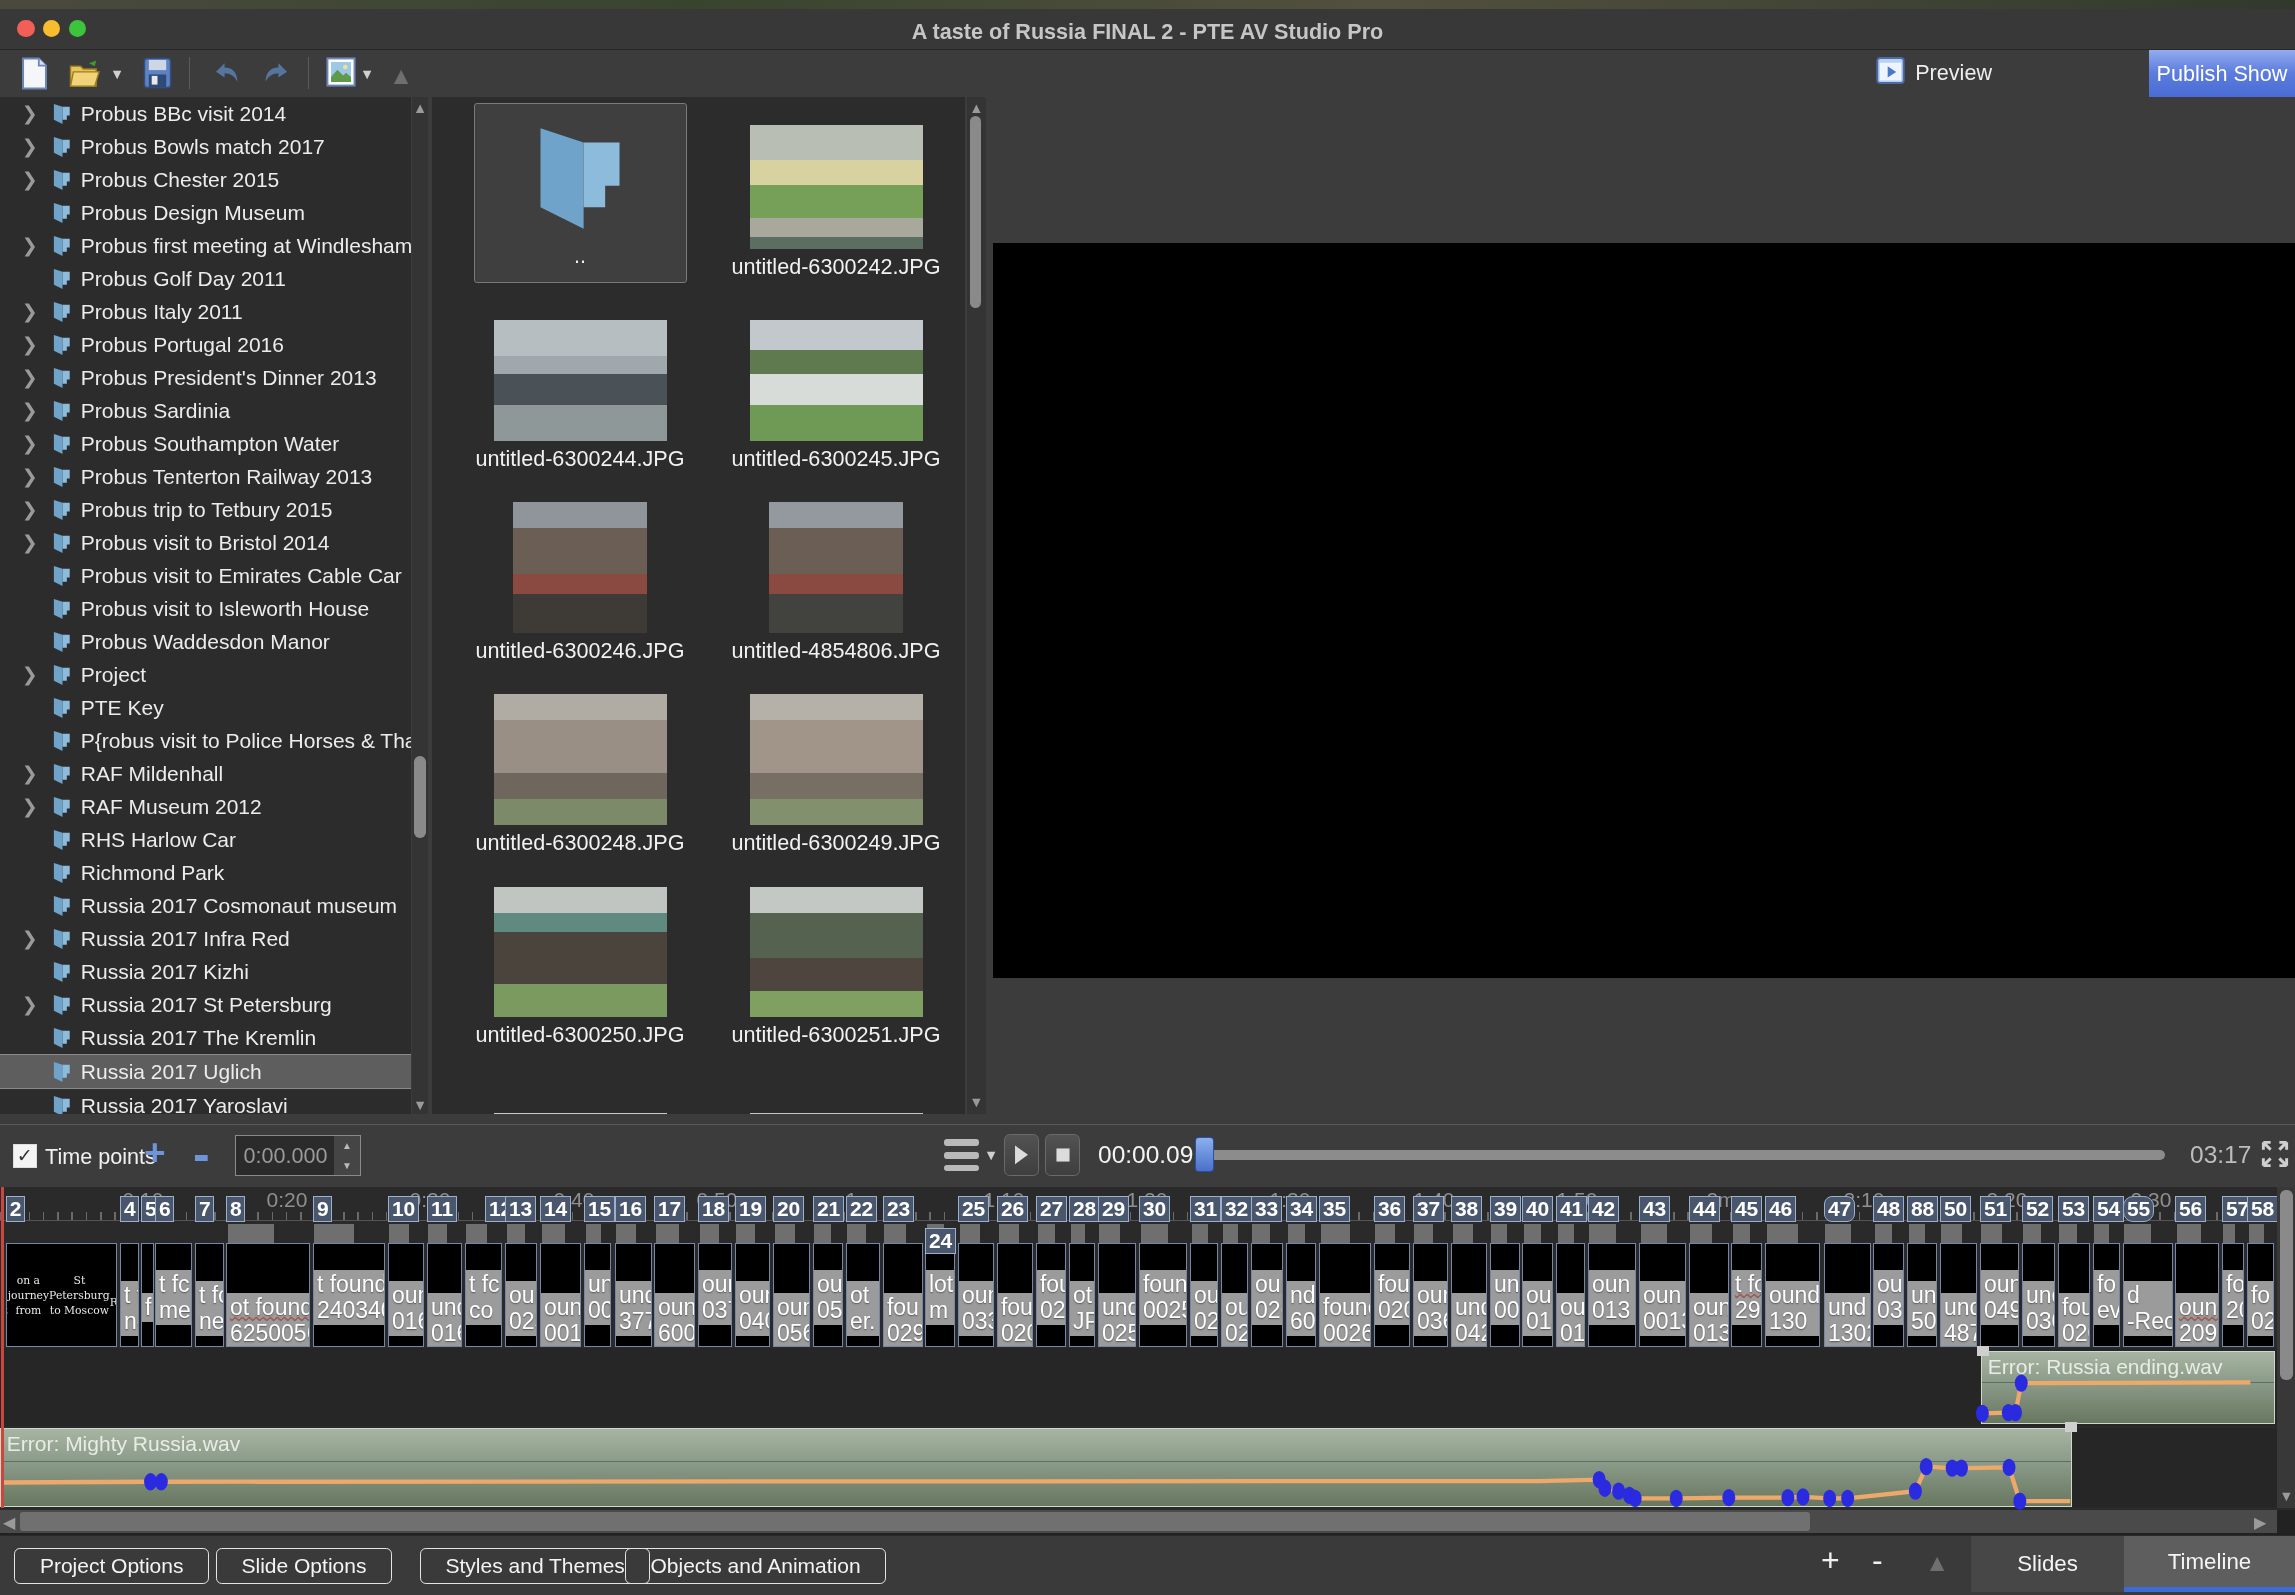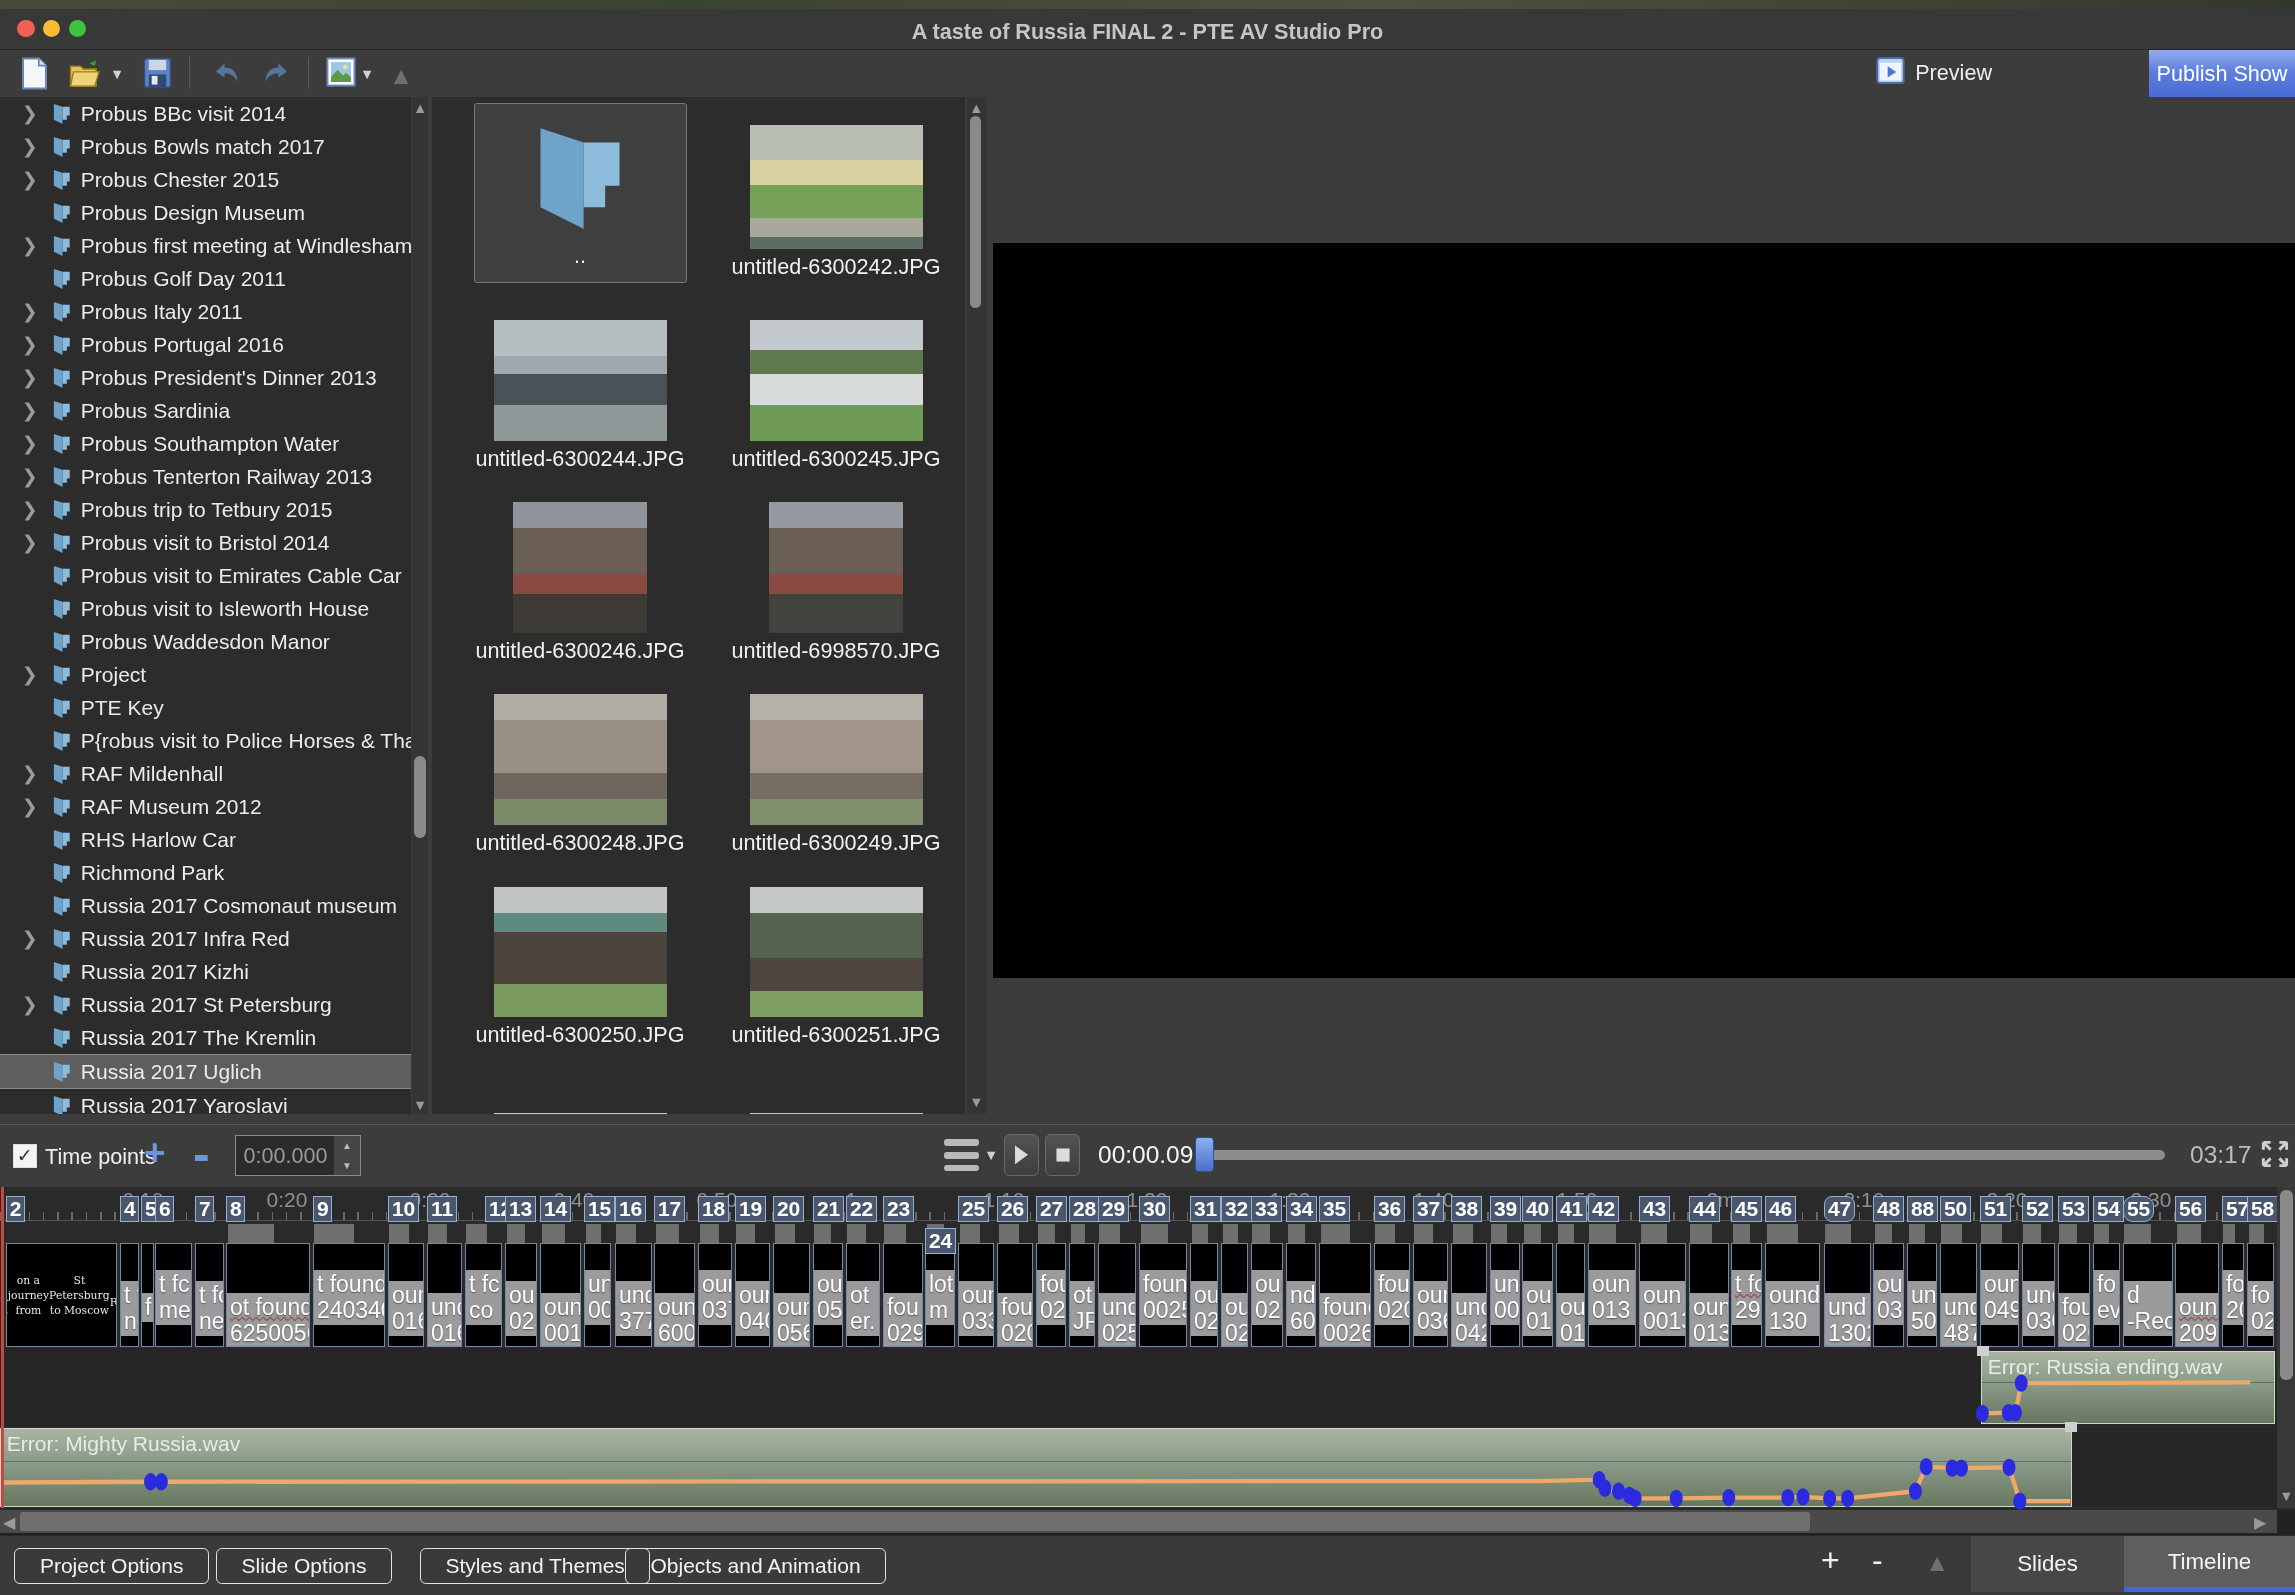--- a/index.html
+++ b/index.html
@@ -490,21 +490,21 @@
       <div class="cell">
         <div class="timg" style="width: 173px; height: 121px; background: linear-gradient(rgb(194, 200, 204) 0%, rgb(194, 200, 204) 25%, rgb(94, 122, 78) 25%, rgb(94, 122, 78) 45%, rgb(216, 220, 216) 45%, rgb(216, 220, 216) 70%, rgb(111, 154, 85) 70%, rgb(111, 154, 85) 100%);"></div>
         <div class="tlabel">untitled-6300245.JPG</div>
       </div>
       <div class="cell">
         <div class="timg" style="width: 134px; height: 131px; background: linear-gradient(rgb(143, 149, 155) 0%, rgb(143, 149, 155) 20%, rgb(107, 95, 85) 20%, rgb(107, 95, 85) 55%, rgb(138, 74, 66) 55%, rgb(138, 74, 66) 70%, rgb(62, 58, 54) 70%, rgb(62, 58, 54) 100%);"></div>
         <div class="tlabel">untitled-6300246.JPG</div>
       </div>
       <div class="cell">
         <div class="timg" style="width: 134px; height: 131px; background: linear-gradient(rgb(147, 153, 159) 0%, rgb(147, 153, 159) 20%, rgb(107, 95, 85) 20%, rgb(107, 95, 85) 55%, rgb(138, 74, 66) 55%, rgb(138, 74, 66) 70%, rgb(66, 66, 62) 70%, rgb(66, 66, 62) 100%);"></div>
-        <div class="tlabel">untitled-6998570.JPG</div>
+        <div class="tlabel">untitled-4854806.JPG</div>
       </div>
       <div class="cell">
         <div class="timg" style="width: 173px; height: 131px; background: linear-gradient(rgb(176, 172, 164) 0%, rgb(176, 172, 164) 20%, rgb(154, 143, 132) 20%, rgb(154, 143, 132) 60%, rgb(111, 102, 94) 60%, rgb(111, 102, 94) 80%, rgb(124, 138, 106) 80%, rgb(124, 138, 106) 100%);"></div>
         <div class="tlabel">untitled-6300248.JPG</div>
       </div>
       <div class="cell">
         <div class="timg" style="width: 173px; height: 131px; background: linear-gradient(rgb(181, 177, 169) 0%, rgb(181, 177, 169) 20%, rgb(160, 149, 136) 20%, rgb(160, 149, 136) 60%, rgb(119, 110, 100) 60%, rgb(119, 110, 100) 80%, rgb(130, 144, 110) 80%, rgb(130, 144, 110) 100%);"></div>
         <div class="tlabel">untitled-6300249.JPG</div>
       </div>
       <div class="cell">

